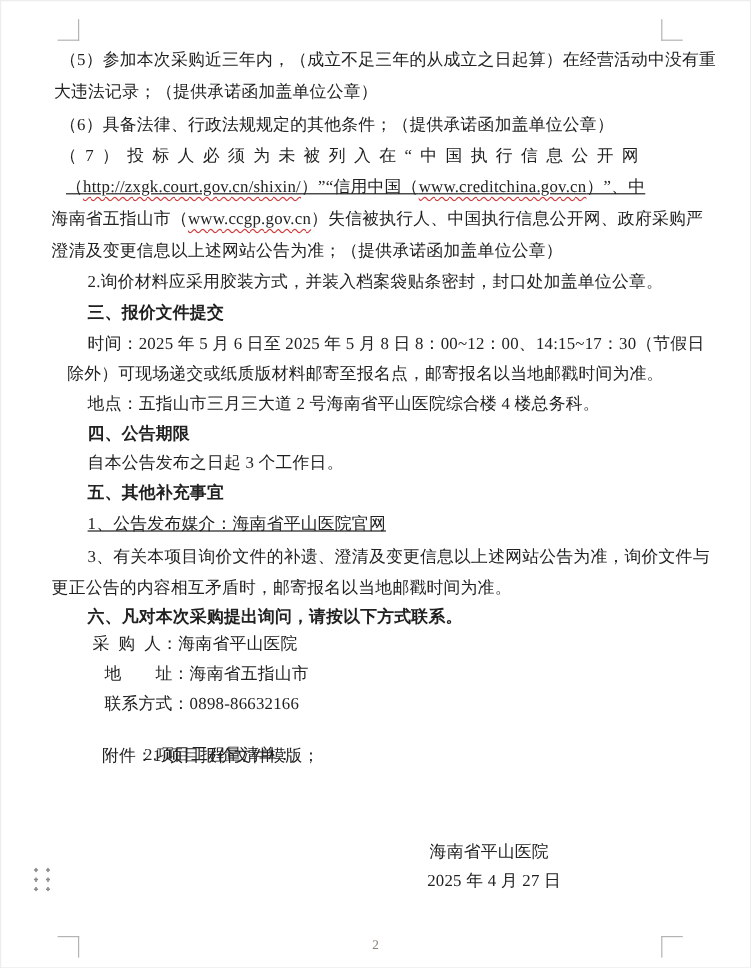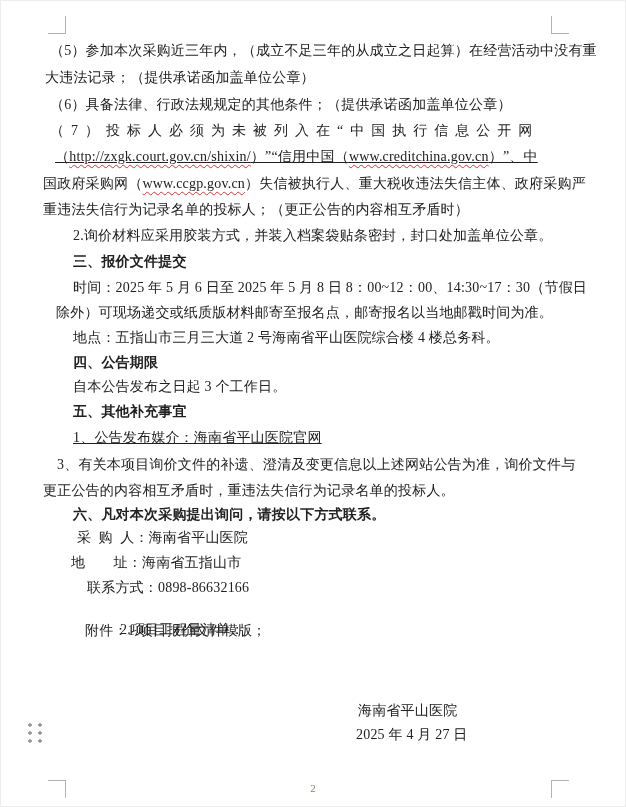--- a/index.html
+++ b/index.html
@@ -51,36 +51,36 @@
   <div class="crop tr"></div>
   <div class="crop bl"></div>
   <div class="crop br"></div>
 
   <div id="doc-lines">
       <div class="line" style="top: 41px; left: 50px;"><span>（5）参加本次采购近三年内，（成立不足三年的从成立之日起算）在经营活动中没有重</span></div>
       <div class="line" style="top: 68px; left: 45px;"><span>大违法记录；（提供承诺函加盖单位公章）</span></div>
       <div class="line" style="top: 95px; left: 50px;"><span>（6）具备法律、行政法规规定的其他条件；（提供承诺函加盖单位公章）</span></div>
       <div class="line" style="top: 121px; left: 50px; letter-spacing: 7px;"><span>（7）投标人必须为未被列入在“中国执行信息公开网</span></div>
       <div class="line" style="top: 147px; left: 55px; text-decoration: underline;"><span>（</span><span class="wavy">http://zxgk.court.gov.cn/shixin/</span><span>）”“信用中国（</span><span class="wavy">www.creditchina.gov.cn</span><span>）”、中</span></div>
-      <div class="line" style="top: 174px; left: 43px;"><span>国政府采购网（</span><span class="wavy">www.ccgp.gov.cn</span><span>）失信被执行人、重大税收违法失信主体、政府采购严</span></div>
-      <div class="line" style="top: 200px; left: 43px;"><span>重违法失信行为记录名单的投标人；（更正公告的内容相互矛盾时）</span></div>
+      <div class="line" style="top: 174px; left: 43px;"><span>海南省五指山市（</span><span class="wavy">www.ccgp.gov.cn</span><span>）失信被执行人、中国执行信息公开网、政府采购严</span></div>
+      <div class="line" style="top: 200px; left: 43px;"><span>澄清及变更信息以上述网站公告为准；（提供承诺函加盖单位公章）</span></div>
       <div class="line" style="top: 226px; left: 73px; text-align: right;"><span>2.询价材料应采用胶装方式，并装入档案袋贴条密封，封口处加盖单位公章。</span></div>
       <div class="line bold" style="top: 252px; left: 73px;"><span>三、报价文件提交</span></div>
-      <div class="line" style="top: 278px; left: 73px;"><span>时间：2025 年 5 月 6 日至 2025 年 5 月 8 日 8：00~12：00、14:30~17：30（节假日</span></div>
+      <div class="line" style="top: 278px; left: 73px;"><span>时间：2025 年 5 月 6 日至 2025 年 5 月 8 日 8：00~12：00、14:15~17：30（节假日</span></div>
       <div class="line" style="top: 303px; left: 56px;"><span>除外）可现场递交或纸质版材料邮寄至报名点，邮寄报名以当地邮戳时间为准。</span></div>
       <div class="line" style="top: 328px; left: 73px;"><span>地点：五指山市三月三大道 2 号海南省平山医院综合楼 4 楼总务科。</span></div>
       <div class="line bold" style="top: 353px; left: 73px;"><span>四、公告期限</span></div>
       <div class="line" style="top: 377px; left: 73px;"><span>自本公告发布之日起 3 个工作日。</span></div>
       <div class="line bold" style="top: 402px; left: 73px;"><span>五、其他补充事宜</span></div>
       <div class="line" style="top: 428px; left: 73px; text-decoration: underline;"><span>1、公告发布媒介：海南省平山医院官网</span></div>
-      <div class="line" style="top: 455px; left: 57px;"><span>3、有关本项目询价文件的补遗、澄清及变更信息以上述网站公告为准，询价文件与</span></div>
-      <div class="line" style="top: 481px; left: 43px;"><span>更正公告的内容相互矛盾时，重违法失信行为记录名单的投标人。</span></div>
+      <div class="line" style="top: 455px; left: 73px;"><span>3、有关本项目询价文件的补遗、澄清及变更信息以上述网站公告为准，询价文件与</span></div>
+      <div class="line" style="top: 481px; left: 43px;"><span>更正公告的内容相互矛盾时，邮寄报名以当地邮戳时间为准。</span></div>
       <div class="line bold" style="top: 505px; left: 73px;"><span>六、凡对本次采购提出询问，请按以下方式联系。</span></div>
       <div class="line" style="top: 528px; left: 77px;"><span>采  购  人：海南省平山医院</span></div>
-      <div class="line" style="top: 553px; left: 71px;"><span>地　　址：海南省五指山市</span></div>
+      <div class="line" style="top: 553px; left: 87px;"><span>地　　址：海南省五指山市</span></div>
       <div class="line" style="top: 578px; left: 87px;"><span>联系方式：0898-86632166</span></div>
       <div class="line" style="top: 621px; left: 85px;"><span>附件：1.项目报价文件模版；</span></div>
       <div class="line" style="top: 620px; left: 120px;"><span>2.项目工程量清单：</span></div>
       <div class="line" style="top: 701px; left: 358px;"><span>海南省平山医院</span></div>
       <div class="line" style="top: 725px; left: 356px;"><span>2025 年 4 月 27 日</span></div>
     </div>
 
   <div class="dots">
     <i></i>
       <i></i>

